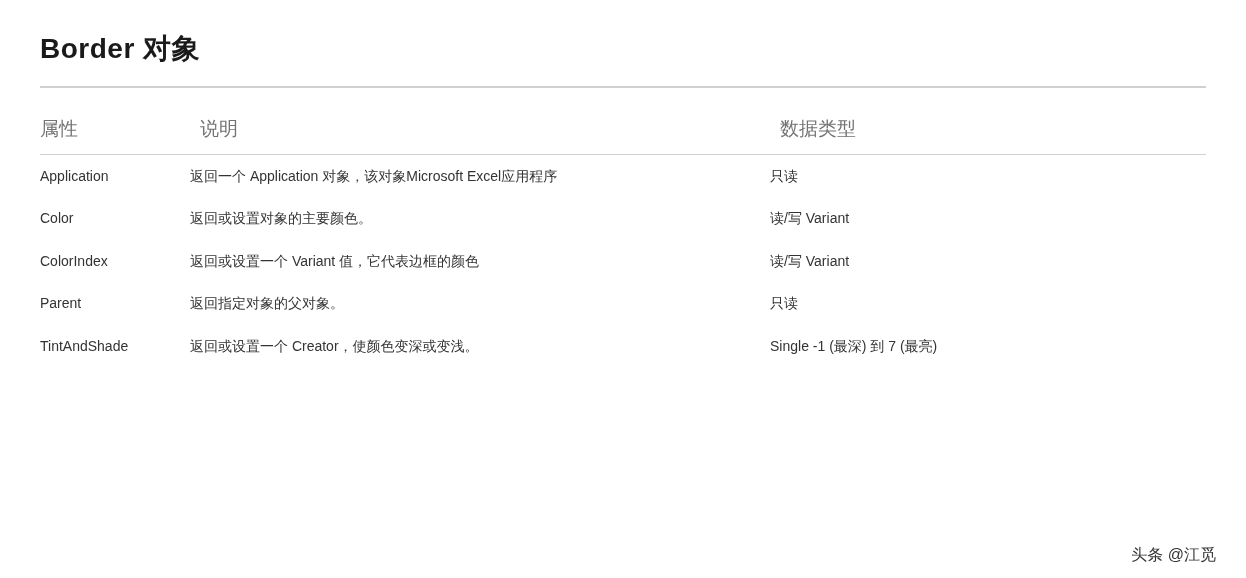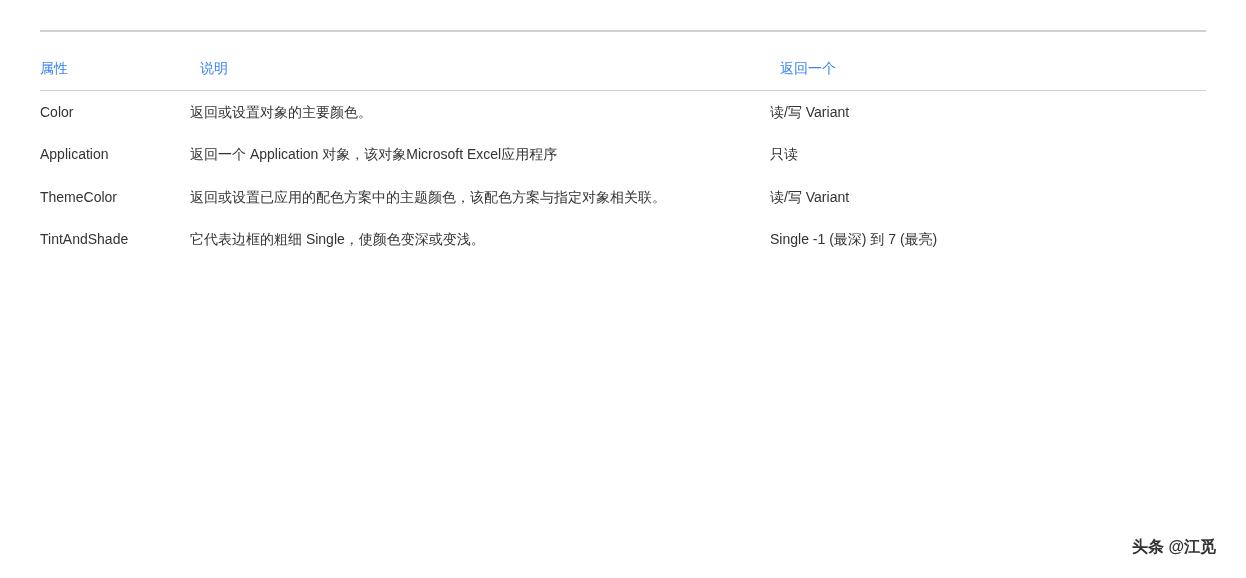--- a/index.html
+++ b/index.html
@@ -37,22 +37,22 @@
     }
 
     table {
       width: 100%;
       border-collapse: collapse;
     }
 
     thead tr th {
       text-align: left;
       font-weight: normal;
-      color: #3b82f6;
-      font-size: 14px;
+      color: #737373;
+      font-size: 19px;
       padding: 8px 10px 12px 10px;
       border-bottom: 1px solid #d0d0d0;
     }
 
     thead tr th:first-child {
       width: 150px;
       padding-left: 0;
     }
 
     thead tr th:nth-child(2) {
@@ -86,59 +86,65 @@
       color: #333;
       min-width: 250px;
     }
 
     tbody tr {
       border-bottom: none;
     }
 
     .watermark {
       position: fixed;
-      bottom: 20px;
+      bottom: 12px;
       right: 30px;
       font-size: 16px;
       color: #333;
-      font-weight: bold;
+      font-weight: normal;
     }
   </style>
 </head>
 <body>
 
 <div class="page-container">
+  <h1 class="page-title">Border 对象</h1>
   <div class="divider"></div>
 
   <table>
     <thead>
       <tr>
         <th>属性</th>
         <th>说明</th>
-        <th>返回一个</th>
+        <th>数据类型</th>
       </tr>
     </thead>
     <tbody id="table-body">
     <tr>
+          <td>Application</td>
+          <td>返回一个 Application 对象，该对象Microsoft Excel应用程序</td>
+          <td>只读</td>
+        </tr>
+        <tr>
           <td>Color</td>
           <td>返回或设置对象的主要颜色。</td>
           <td> 读/写 Variant</td>
         </tr>
         <tr>
-          <td>Application</td>
-          <td>返回一个 Application 对象，该对象Microsoft Excel应用程序</td>
+          <td>ColorIndex</td>
+          <td>返回或设置一个 Variant 值，它代表边框的颜色</td>
+          <td> 读/写 Variant</td>
+        </tr>
+        <tr>
+          <td>Parent</td>
+          <td>返回指定对象的父对象。</td>
           <td>只读</td>
         </tr>
         <tr>
-          <td>ThemeColor</td>
-          <td>返回或设置已应用的配色方案中的主题颜色，该配色方案与指定对象相关联。</td>
-          <td>读/写 Variant</td>
-        </tr>
-        <tr>
           <td>TintAndShade</td>
-          <td>它代表边框的粗细 Single，使颜色变深或变浅。</td>
+          <td>返回或设置一个 Creator，使颜色变深或变浅。</td>
           <td>Single -1 (最深) 到 7 (最亮)</td>
         </tr>
       </tbody>
   </table>
 </div>
 
 <div class="watermark">头条 @江觅</div>
 
 </body></html>

